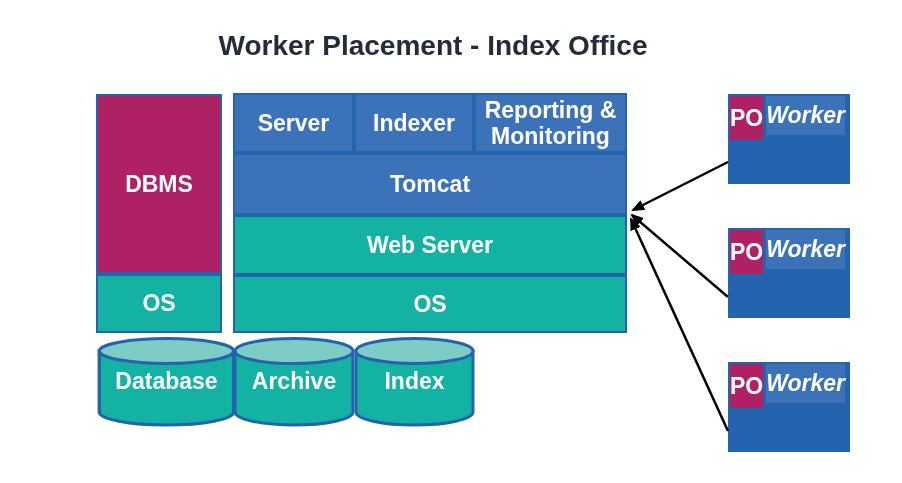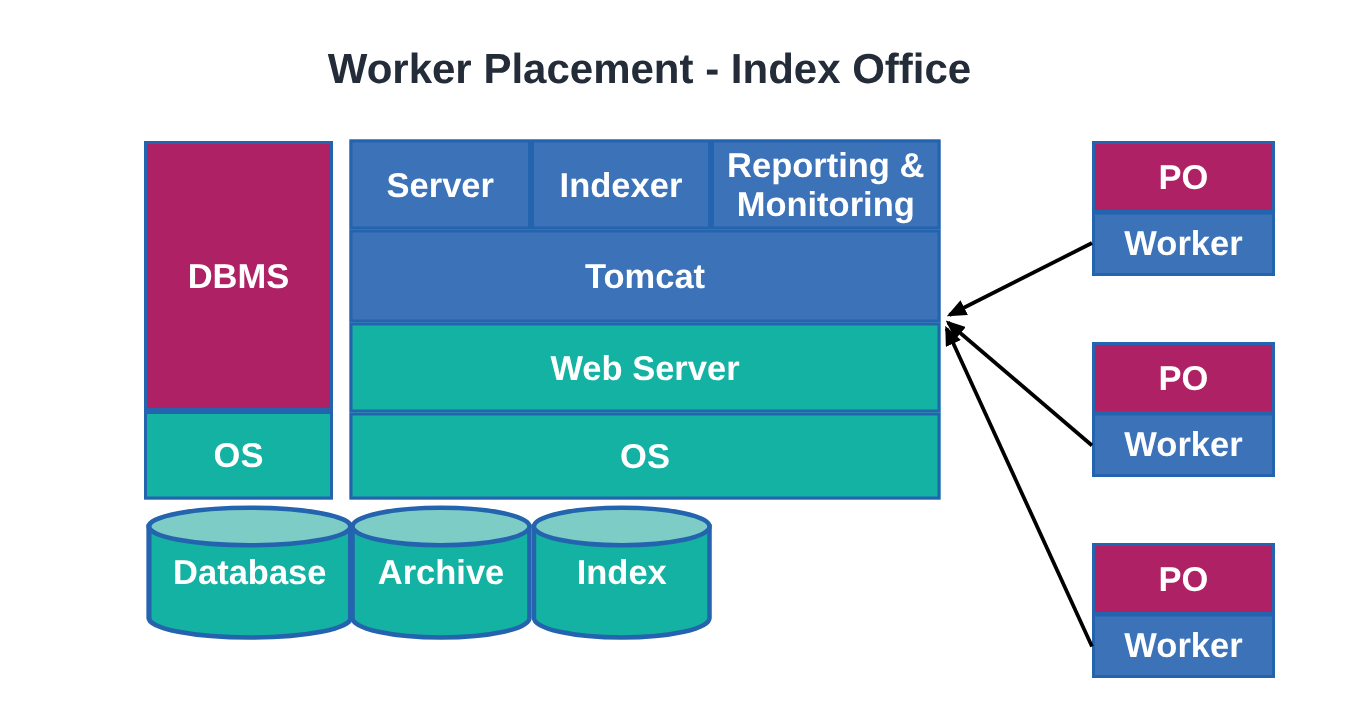--- a/index.html
+++ b/index.html
@@ -23,28 +23,28 @@
     position:absolute;box-sizing:border-box;border:2px solid var(--border);
     display:flex;align-items:center;justify-content:center;
     color:#fff;font-weight:bold;font-size:23px;text-align:center;line-height:1.15;
   }
   .magenta{background:var(--magenta);}
   .blue{background:var(--blue);}
   .teal{background:var(--teal);}
   .worker-unit{
     position:absolute;box-sizing:border-box;width:122px;height:90px;
     border:2px solid var(--border);background:var(--border);
-    display:flex;flex-direction:column;gap:3px;
+    display:flex;flex-direction:row;gap:3px;
   }
   .worker-unit .cell{
     display:flex;align-items:center;justify-content:center;
     color:#fff;font-weight:bold;font-size:23px;
   }
   .worker-unit .po{height:44px;background:var(--magenta);}
-  .worker-unit .wk{height:39px;background:var(--blue);}
+  .worker-unit .wk{height:39px;background:var(--blue);font-style:italic;}
   .cyl{position:absolute;width:121px;height:92px;}
   .cyl svg{position:absolute;left:0;top:0;width:100%;height:100%;}
   .cyl .cyl-label{
     position:absolute;left:0;top:32px;width:100%;text-align:center;
     color:#fff;font-weight:bold;font-size:23px;
   }
   #arrows{position:absolute;left:0;top:0;width:902px;height:483px;pointer-events:none;}
 </style>
 </head>
 <body>

